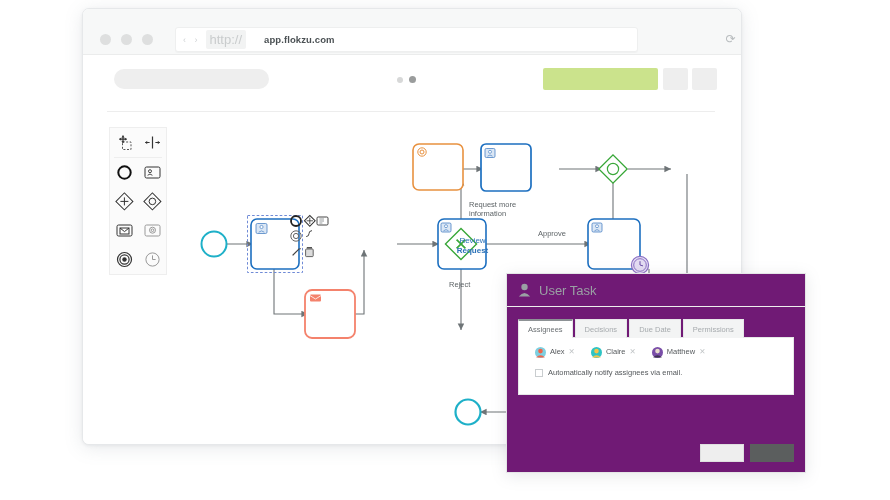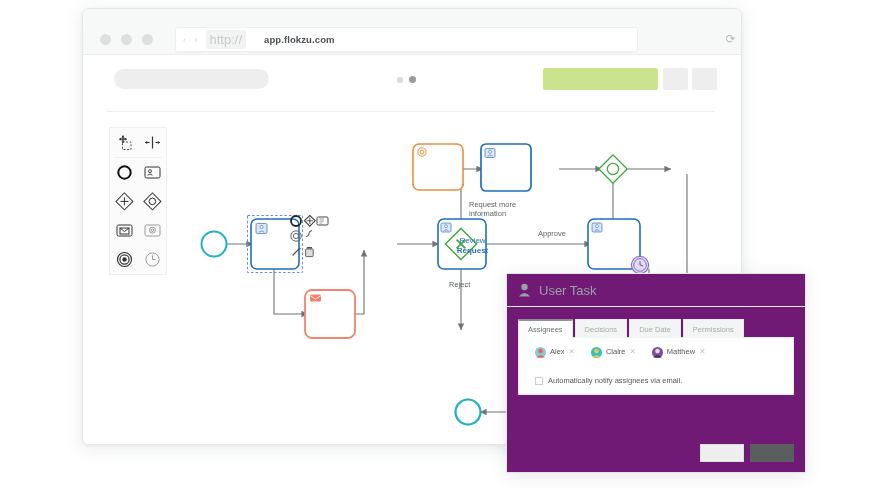--- a/index.html
+++ b/index.html
@@ -125,21 +125,21 @@
     padding-top:4px; position:relative; z-index:2;
   }
   #tabpanel {
     margin:0 11px; border:1px solid #e6e7e8; background:#fff;
     height:58px; margin-top:-1px; padding:9px 8px 0 8px;
   }
   #assignees { display:flex; gap:16px; align-items:center; padding-left:8px; }
   .assignee { display:flex; align-items:flex-start; gap:4px; }
   .assignee .nm { font-size:7.5px; color:#55595c; }
   .assignee .rm { font-size:7.5px; color:#bfc3c5; }
-  #notify-row { display:flex; align-items:center; gap:5px; padding-left:8px; margin-top:18px; }
+  #notify-row { display:flex; align-items:center; gap:5px; padding-left:8px; margin-top:10px; }
   #notify-box { width:8px; height:8px; border:1px solid #c9cdcf; background:#fff; }
   #notify-label { font-size:7.5px; color:#55595c; }
   #dialog-footer { position:absolute; right:11px; bottom:10px; display:flex; gap:6px; }
   #btn-cancel { width:44px; height:18px; background:#eeeeee; border:1px solid #dedfdf; }
   #btn-save { width:44px; height:18px; background:#5b5e5e; }
 </style>
 </head>
 <body>
 
 <div id="browser-window">

